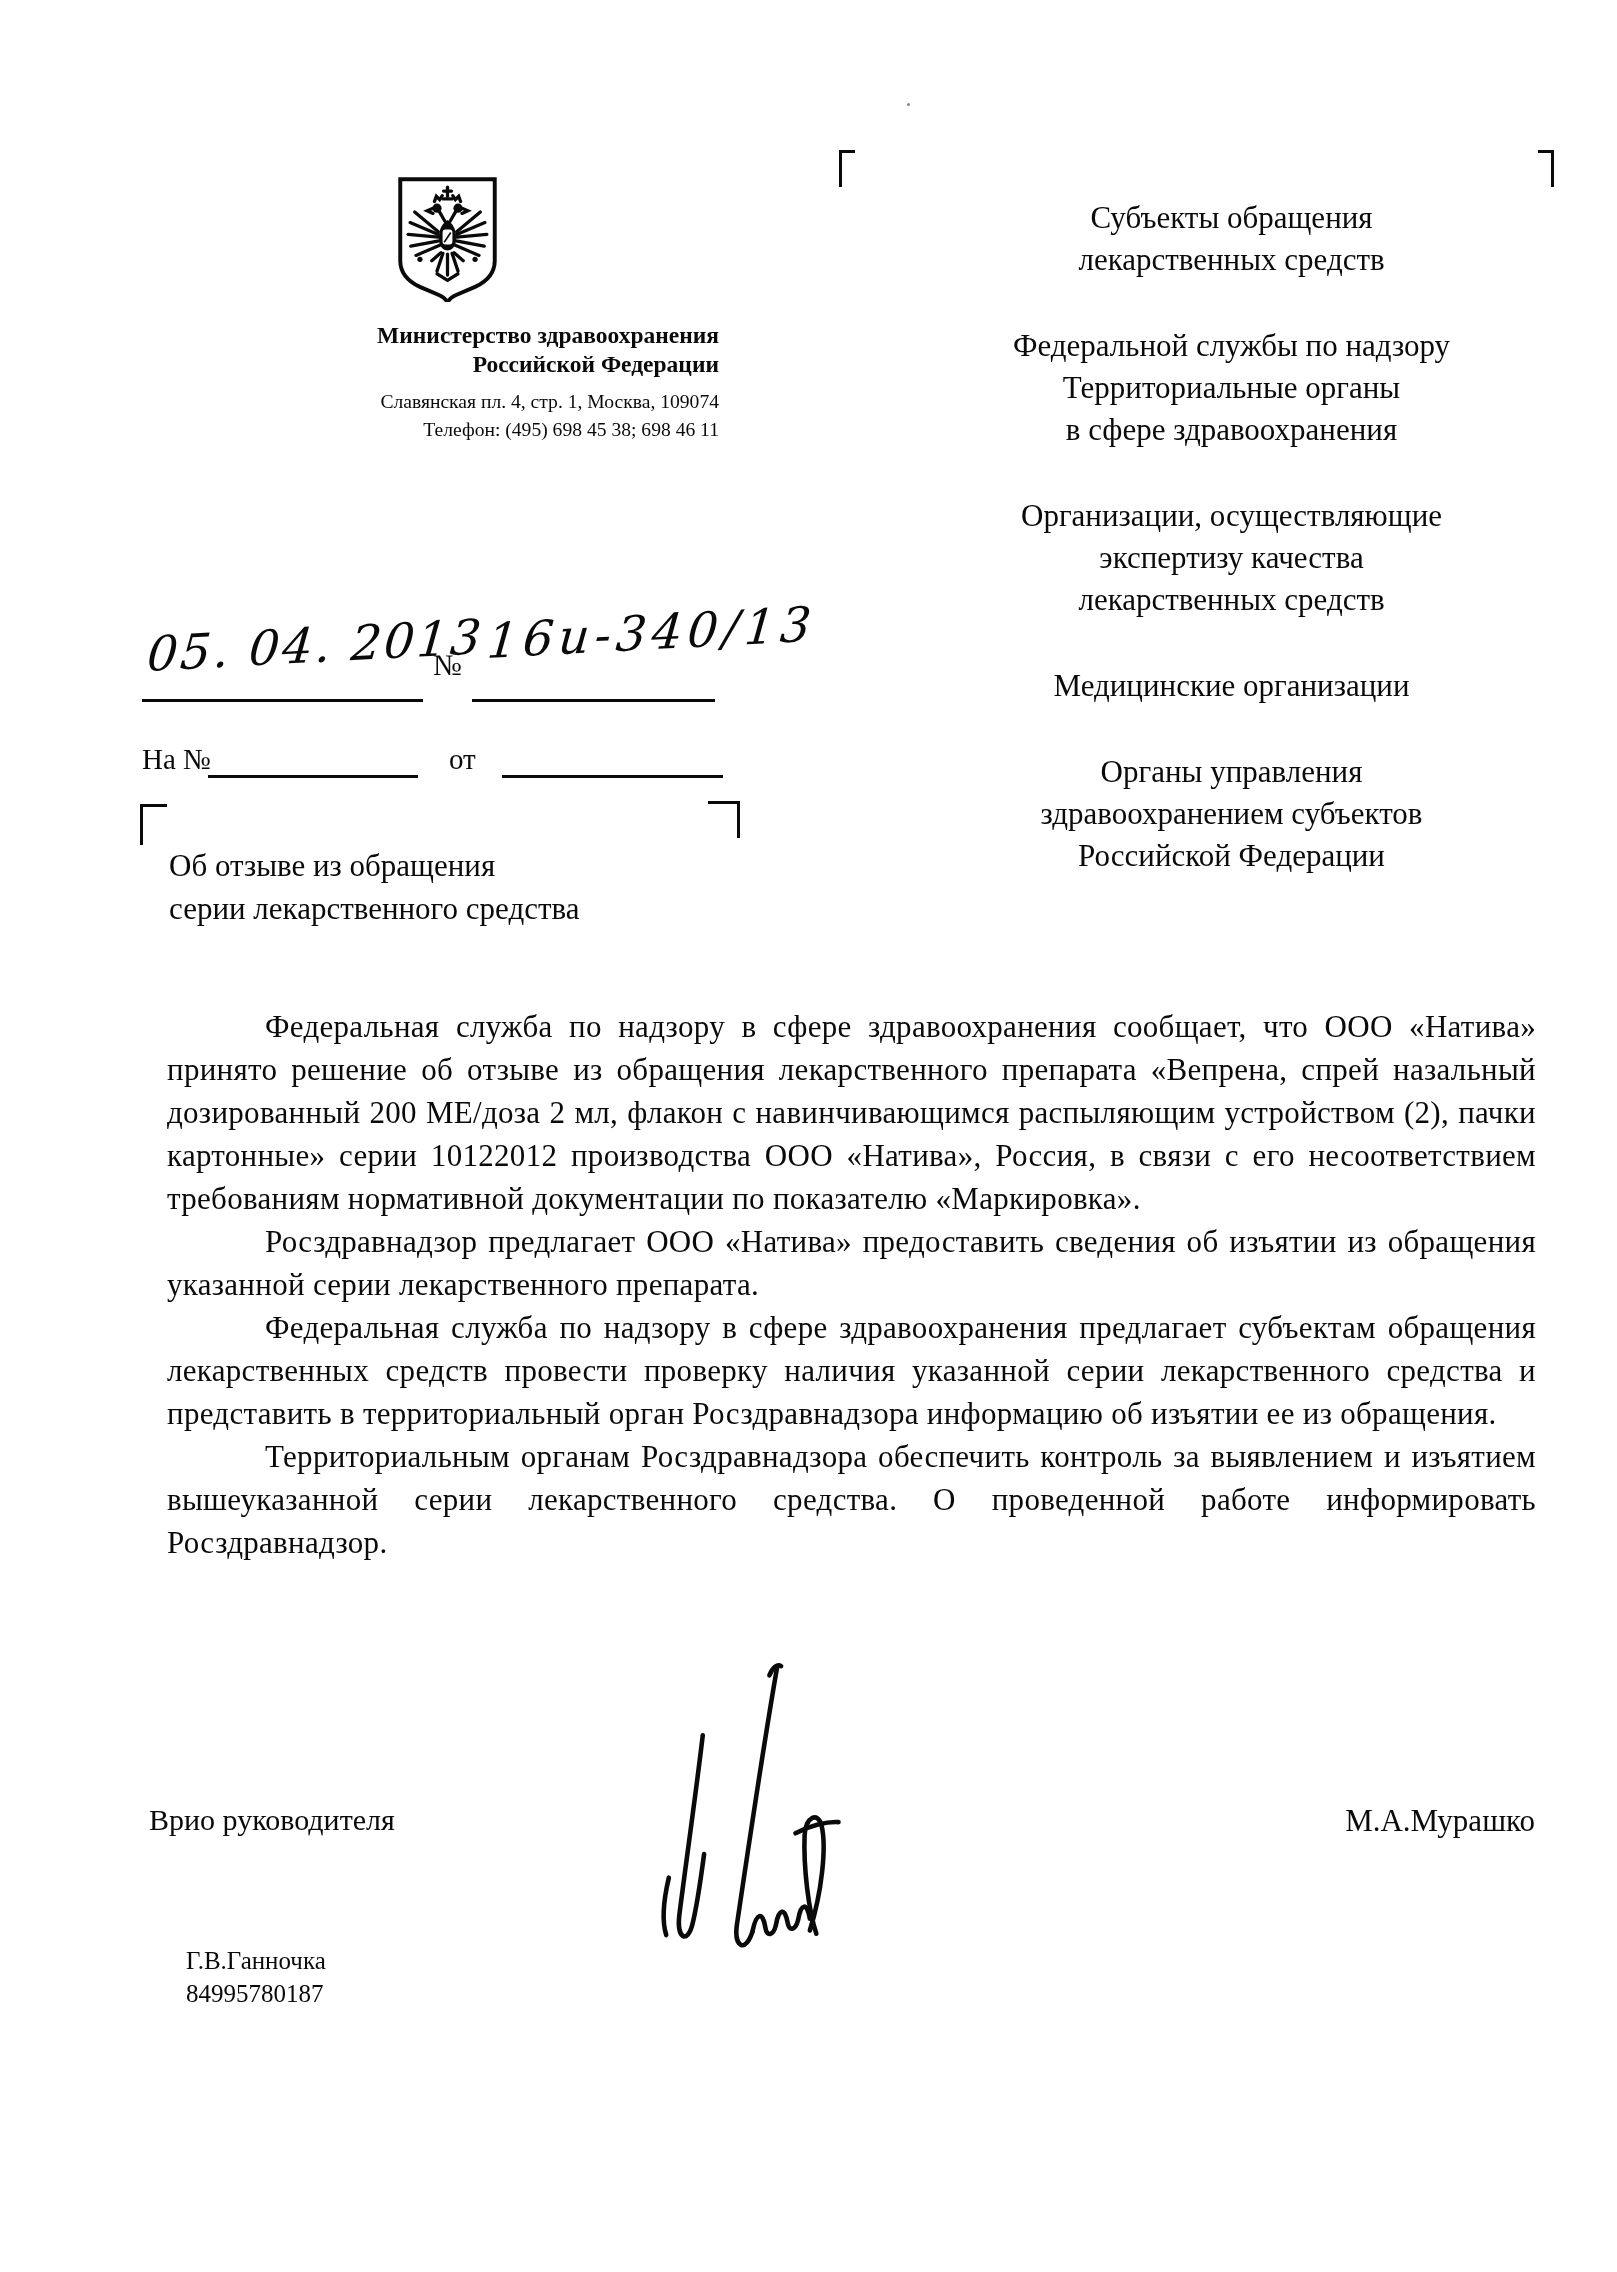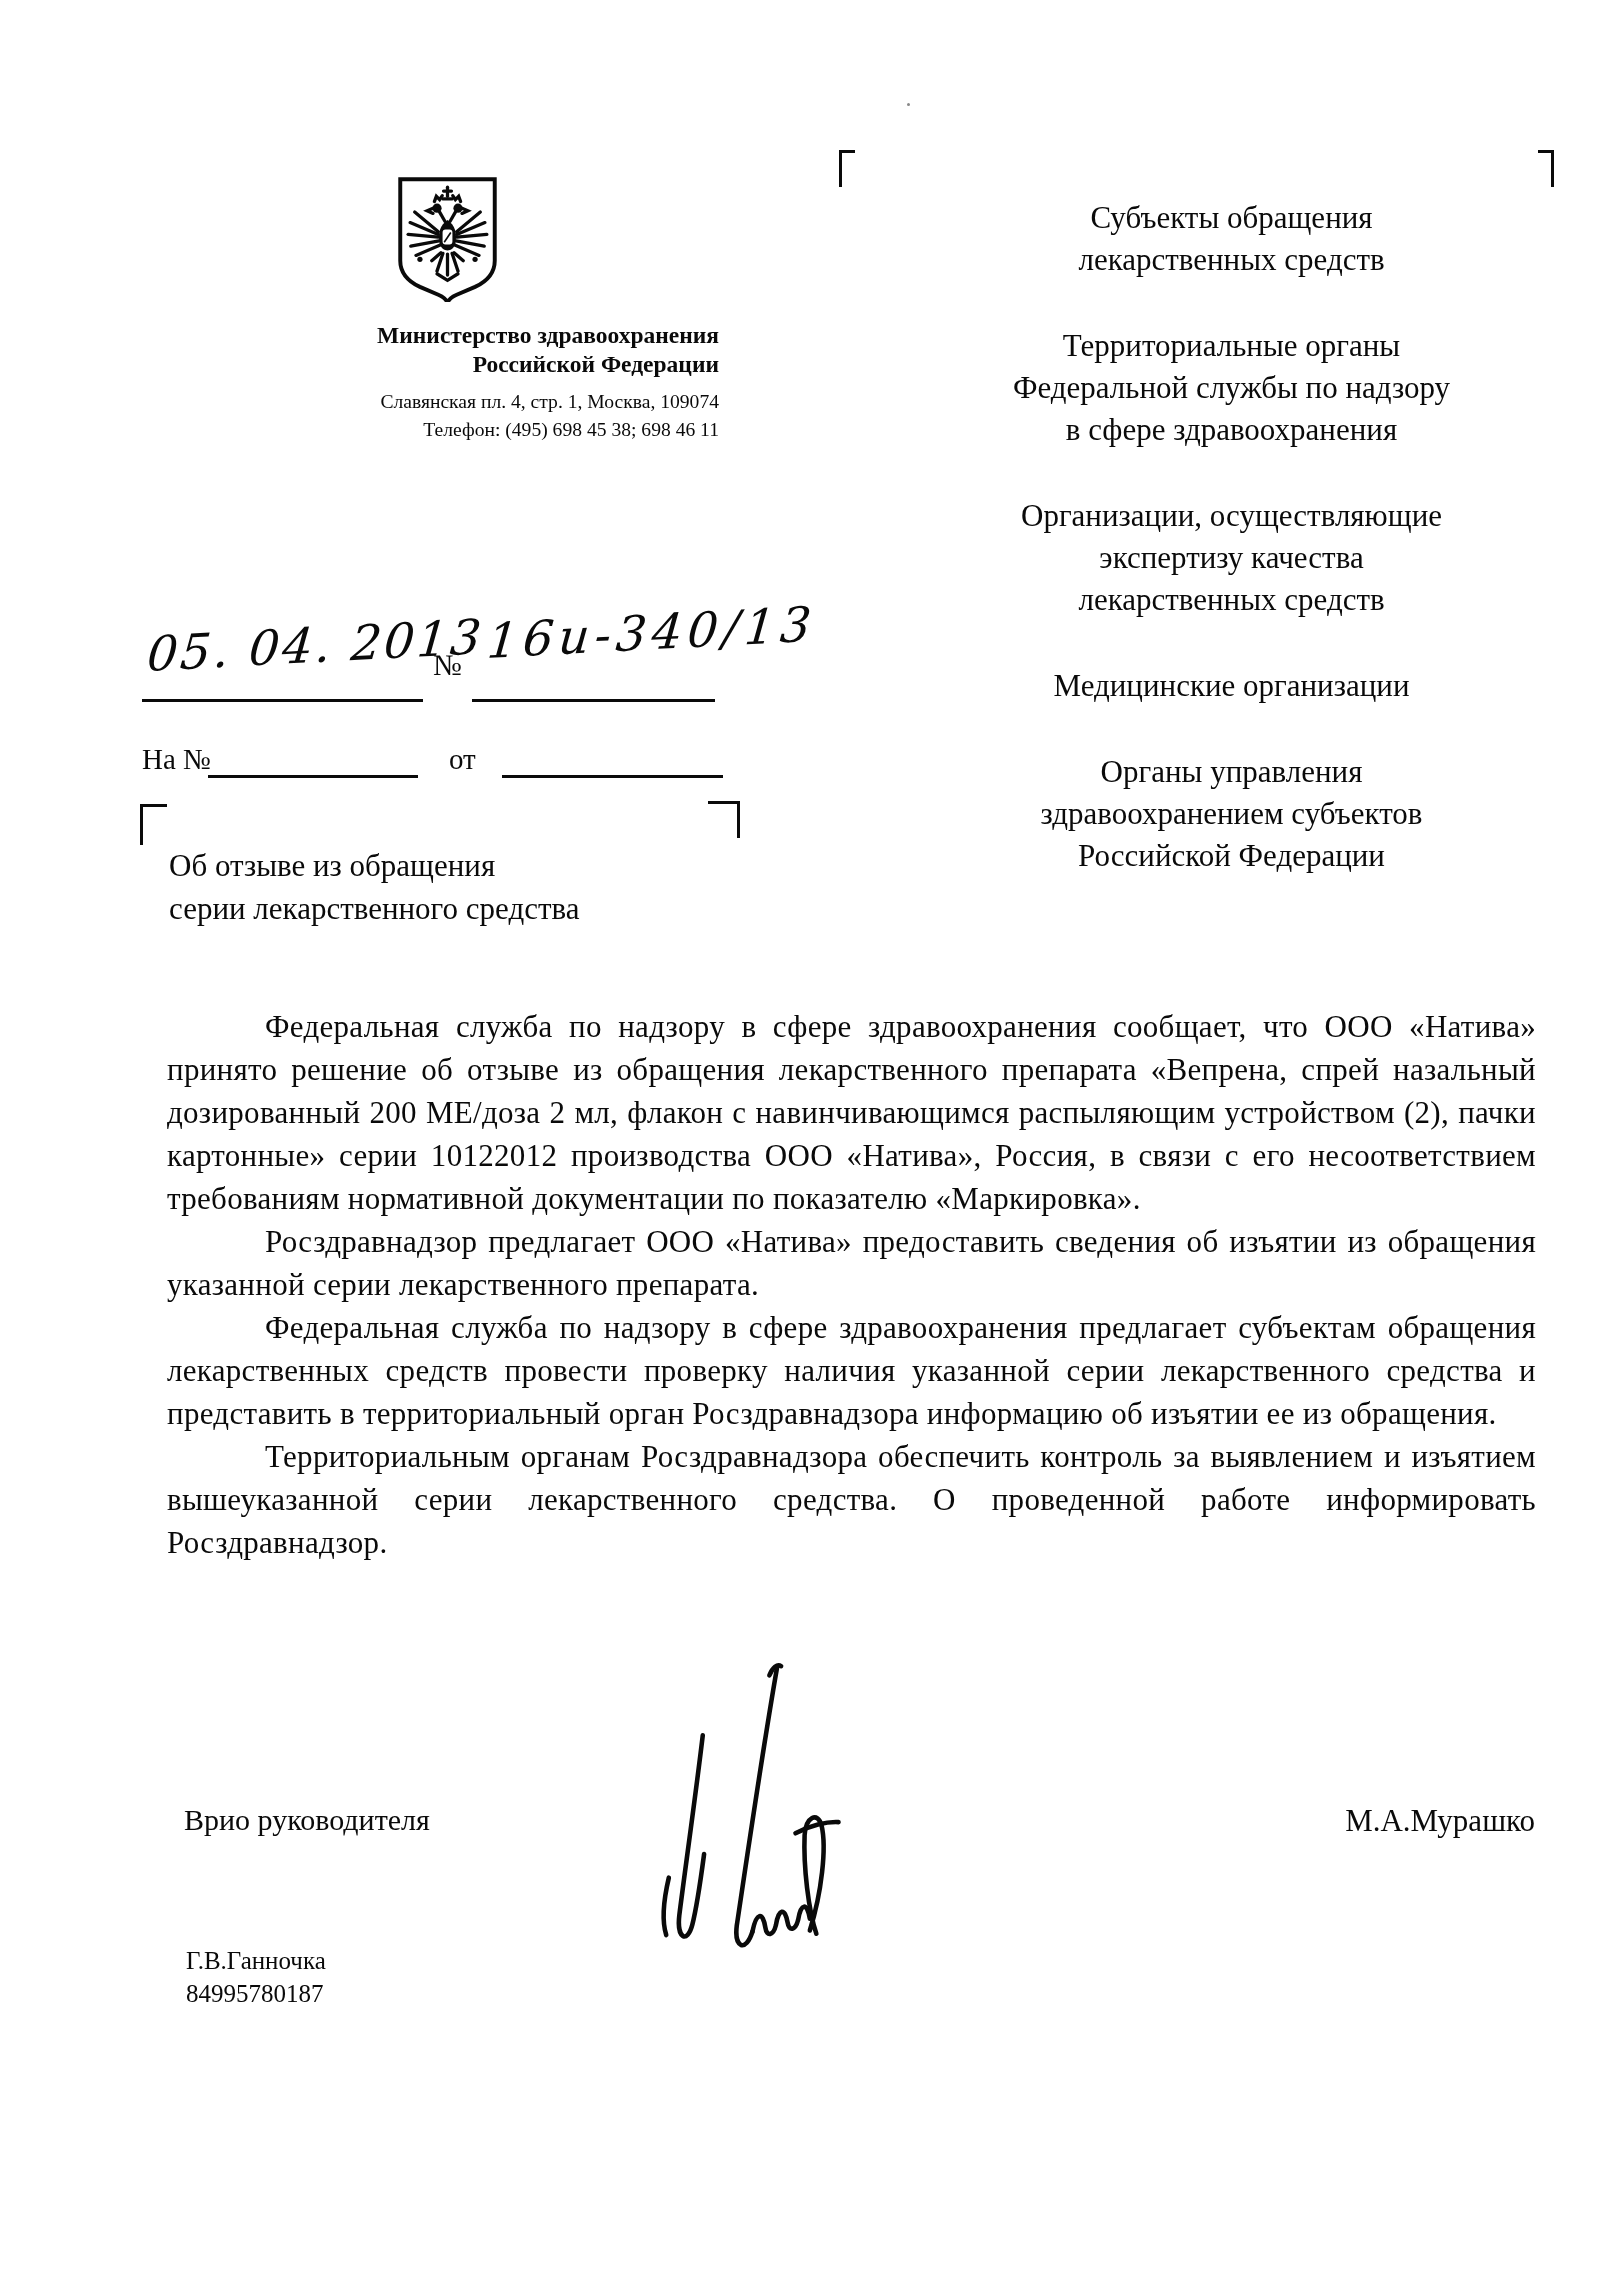--- a/index.html
+++ b/index.html
@@ -52,21 +52,21 @@
 
   
   .recipients{left:908px;top:191px;width:647px;text-align:center;font-size:31px;line-height:42px;}
   .rcp{margin:6px 0 44px 0;}
 
   
   .body-text{left:167px;top:1005px;width:1369px;font-size:31px;line-height:43px;text-align:justify;letter-spacing:0.3px;}
   .body-text p{margin:0;text-indent:98px;}
 
   
-  .sig-title{left:184px;top:1803px;font-size:30px;white-space:nowrap;}
+  .sig-title{left:149px;top:1803px;font-size:30px;white-space:nowrap;}
   .sig-name{left:1241px;top:1803px;width:294px;font-size:31px;text-align:right;white-space:nowrap;}
   .sig-mark{left:606px;top:1657px;width:251px;height:312px;}
 
   
   .footer{left:186px;top:1944px;font-size:25px;line-height:33px;}
 
   .speck{left:907px;top:103px;width:3.3px;height:3.3px;background:#888;border-radius:50%;}
 </style>
 </head>
 <body>
@@ -142,22 +142,22 @@
     <div>Об отзыве из обращения</div>
     <div>серии лекарственного средства</div>
   </div>
 
   <div class="abs recipients">
     <div class="rcp">
       <div>Субъекты обращения</div>
       <div>лекарственных средств</div>
     </div>
     <div class="rcp">
+      <div>Федеральной службы по надзору</div>
       <div>Территориальные органы</div>
-      <div>Федеральной службы по надзору</div>
       <div>в сфере здравоохранения</div>
     </div>
     <div class="rcp">
       <div>Организации, осуществляющие</div>
       <div>экспертизу качества</div>
       <div>лекарственных средств</div>
     </div>
     <div class="rcp">
       <div>Медицинские организации</div>
     </div>

